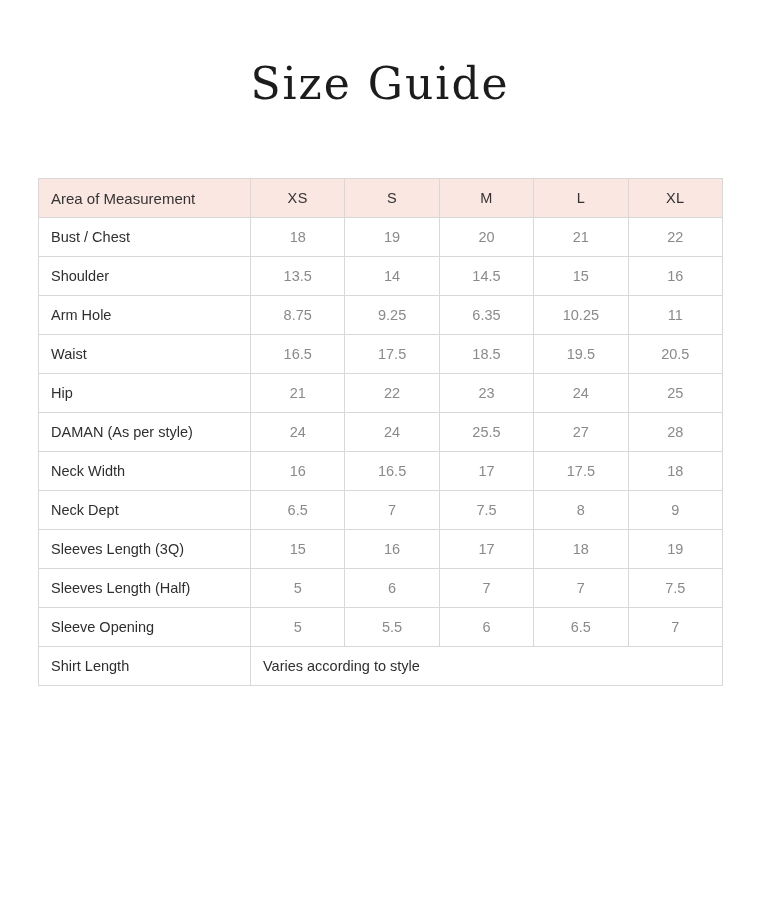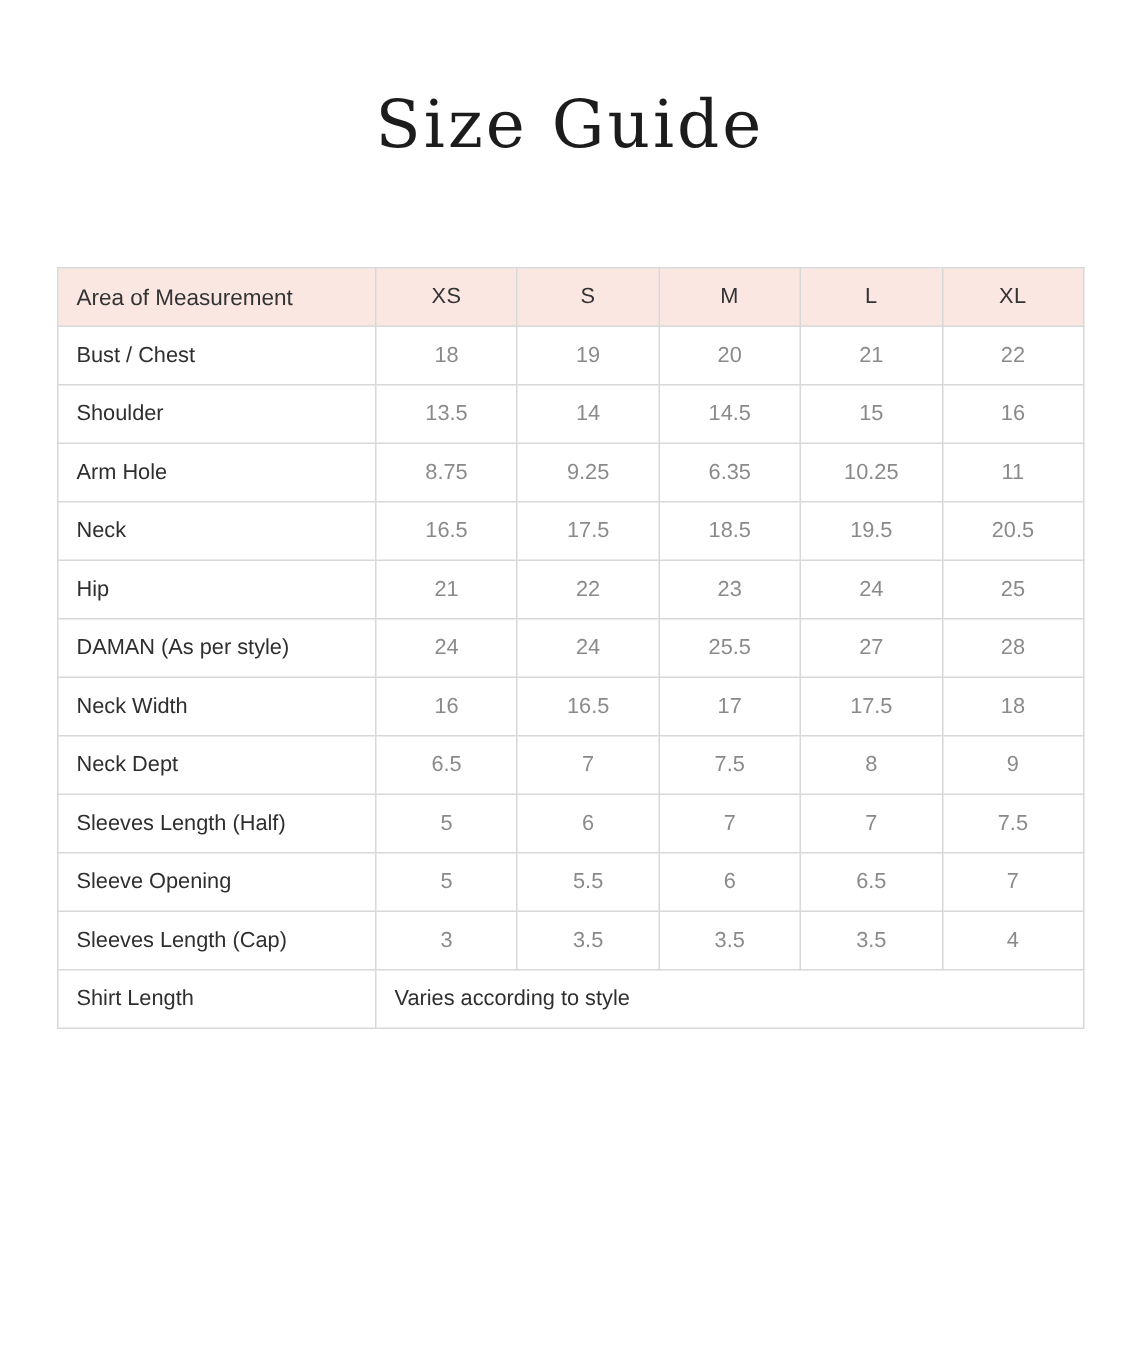--- a/index.html
+++ b/index.html
@@ -149,21 +149,21 @@
         <tr>
           <td class="label-cell">Arm Hole</td>
           <td class="value-cell">8.75</td>
           <td class="value-cell">9.25</td>
           <td class="value-cell">6.35</td>
           <td class="value-cell">10.25</td>
           <td class="value-cell">11</td>
         </tr>
 
         <tr>
-          <td class="label-cell">Neck</td>
+          <td class="label-cell">Waist</td>
           <td class="value-cell">16.5</td>
           <td class="value-cell">17.5</td>
           <td class="value-cell">18.5</td>
           <td class="value-cell">19.5</td>
           <td class="value-cell">20.5</td>
         </tr>
 
         <tr>
           <td class="label-cell">Hip</td>
           <td class="value-cell">21</td>
@@ -194,47 +194,47 @@
         <tr>
           <td class="label-cell">Neck Dept</td>
           <td class="value-cell">6.5</td>
           <td class="value-cell">7</td>
           <td class="value-cell">7.5</td>
           <td class="value-cell">8</td>
           <td class="value-cell">9</td>
         </tr>
 
 
+        <tr>
+          <td class="label-cell">Sleeves Length (3Q)</td>
+          <td class="value-cell">15</td>
+          <td class="value-cell">16</td>
+          <td class="value-cell">17</td>
+          <td class="value-cell">18</td>
+          <td class="value-cell">19</td>
+        </tr>
 
         <tr>
           <td class="label-cell">Sleeves Length (Half)</td>
           <td class="value-cell">5</td>
           <td class="value-cell">6</td>
           <td class="value-cell">7</td>
           <td class="value-cell">7</td>
           <td class="value-cell">7.5</td>
         </tr>
 
         <tr>
           <td class="label-cell">Sleeve Opening</td>
           <td class="value-cell">5</td>
           <td class="value-cell">5.5</td>
           <td class="value-cell">6</td>
           <td class="value-cell">6.5</td>
           <td class="value-cell">7</td>
         </tr>
 
-        <tr>
-          <td class="label-cell">Sleeves Length (Cap)</td>
-          <td class="value-cell">3</td>
-          <td class="value-cell">3.5</td>
-          <td class="value-cell">3.5</td>
-          <td class="value-cell">3.5</td>
-          <td class="value-cell">4</td>
-        </tr>
 
         <tr>
           <td class="label-cell">Shirt Length</td>
           <td class="full-cell" colspan="5">Varies according to style</td>
         </tr>
 
       </tbody>
     </table>
   </div>
 

